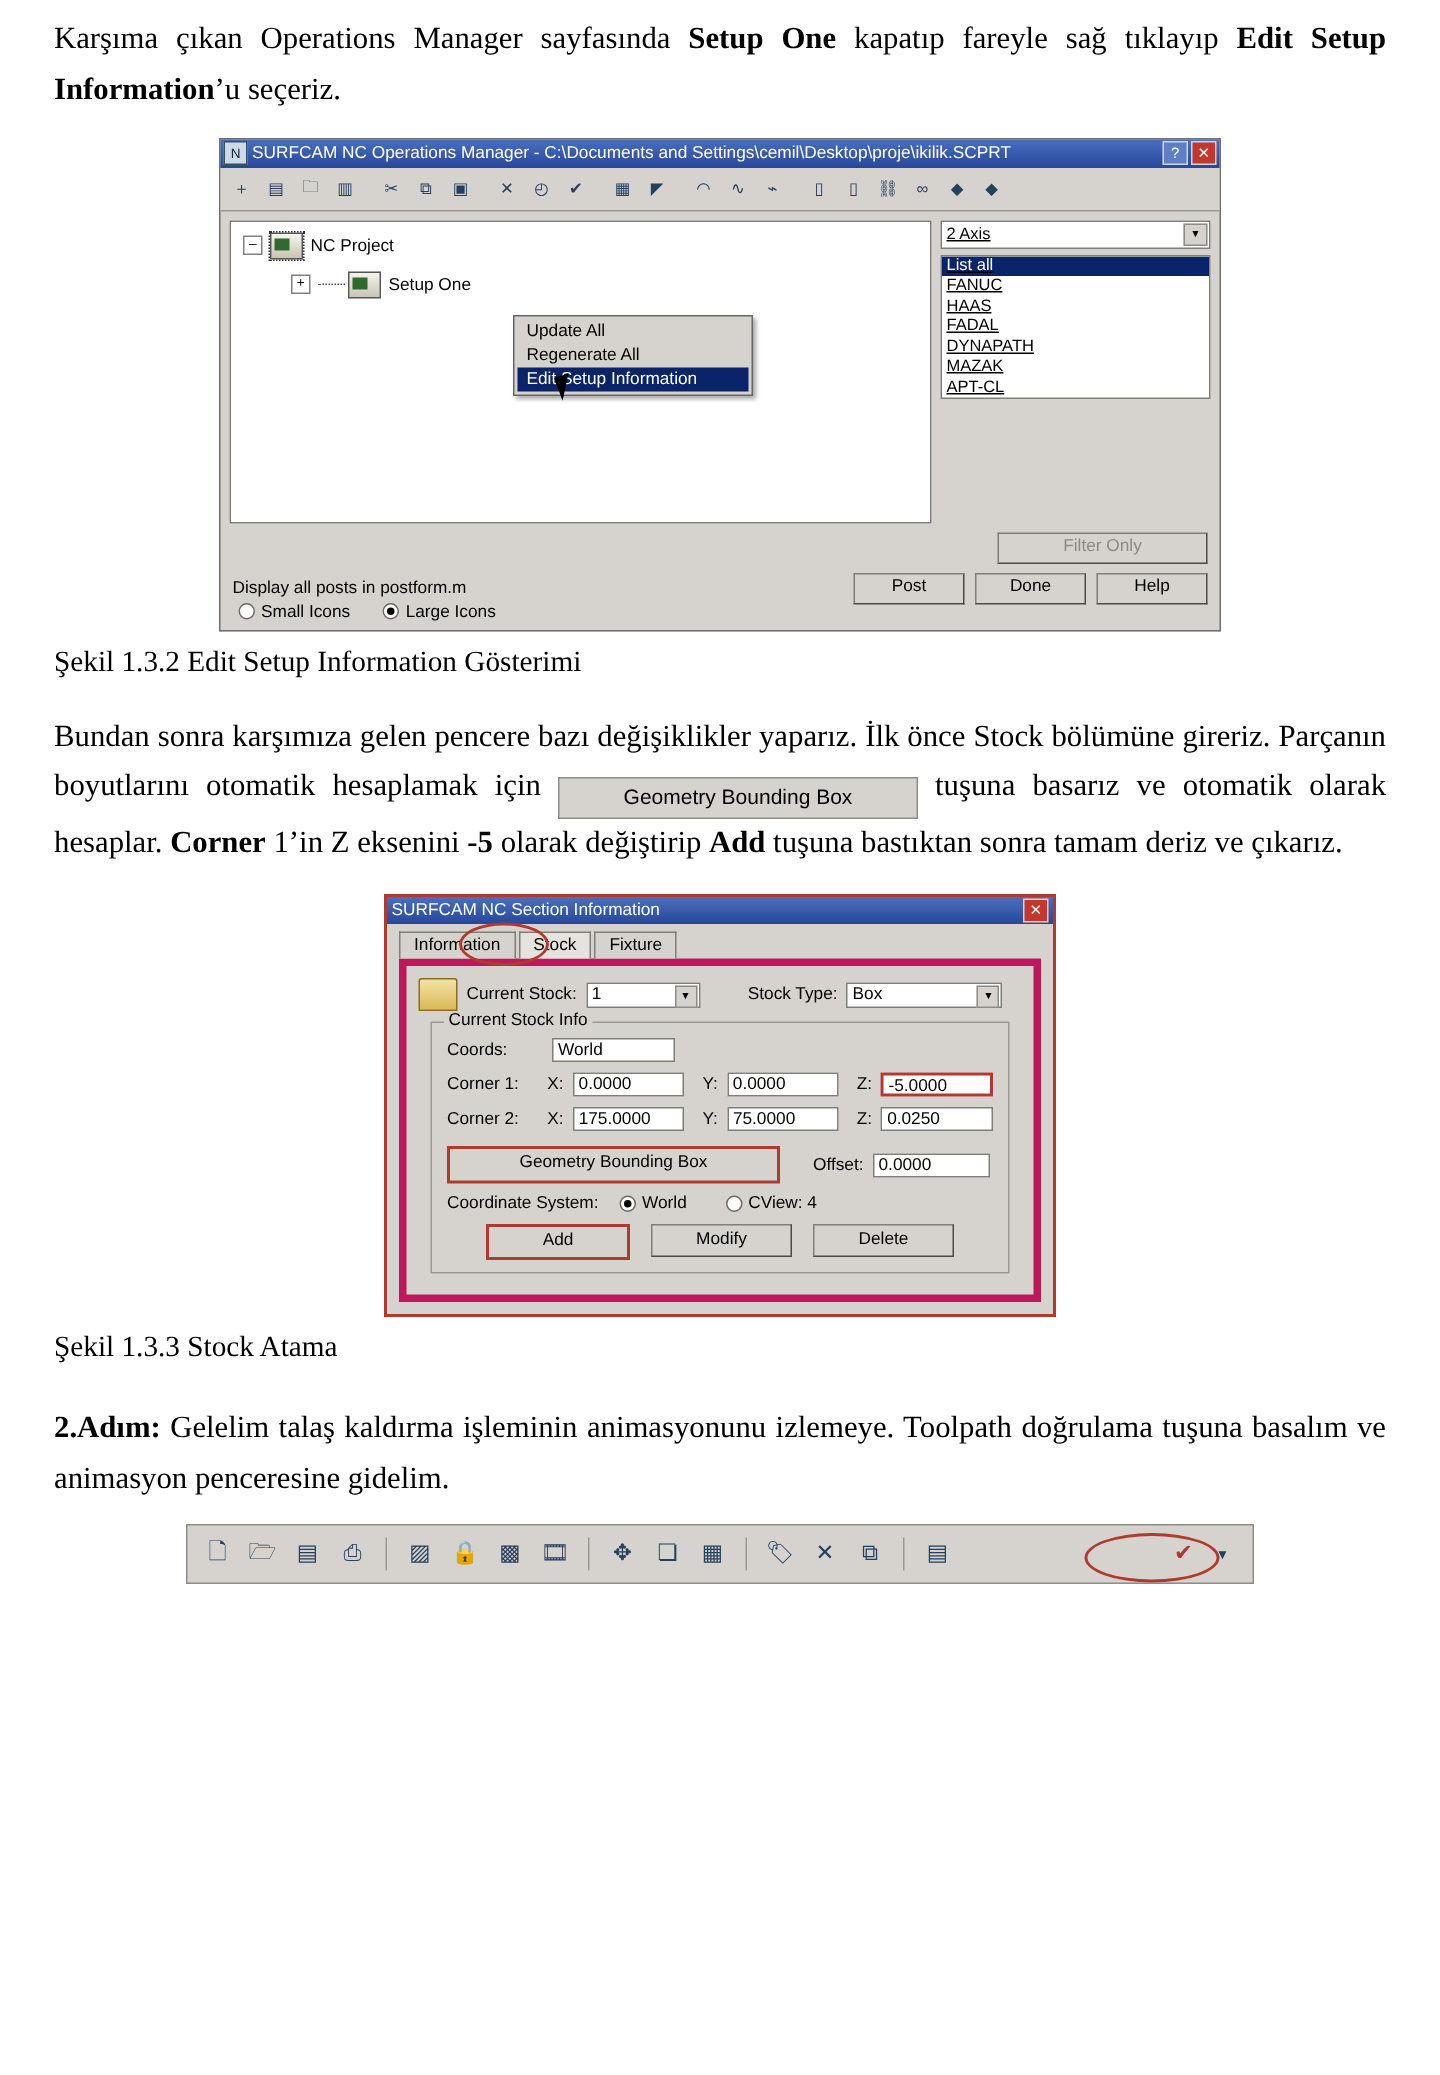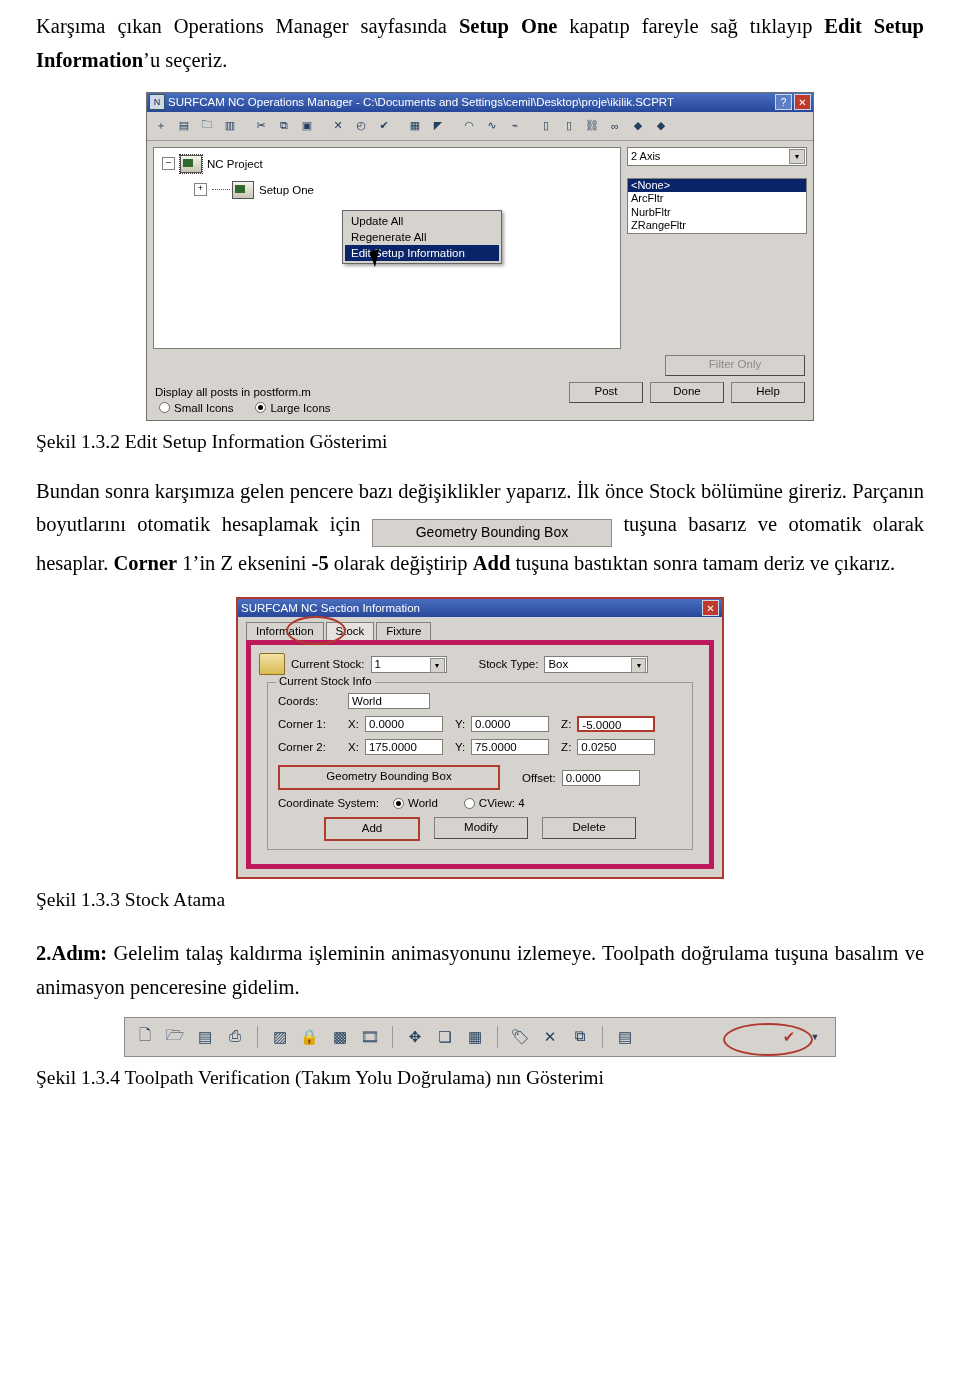--- a/index.html
+++ b/index.html
@@ -93,21 +93,21 @@
   }
   .ctx-item { padding:2px 6px; white-space:nowrap; }
   .ctx-item.sel { background:#0a246a; color:#fff; }
   .cursor-arrow {
     position:absolute; left:218px; top:102px; width:0;height:0;
     border-left:5px solid #000; border-bottom:8px solid transparent;
     border-right:5px solid transparent; border-top:8px solid #000;
     transform:rotate(-20deg);
   }
 
-  .right-pane { width:180px; margin:6px 6px 6px 0; }
+  .right-pane { width:180px; margin:6px 6px 6px 0;text-decoration:underline; }
   .combo {
     height:17px;background:#fff;border:1px solid #7f7f79;display:flex;align-items:center;
     font-size:11px;padding-left:3px;position:relative;
   }
   .combo .arrow {
     position:absolute; right:1px; top:1px; width:14px;height:13px;
     background:#d6d3ce; border:1px solid #8d8d87;
     display:flex;align-items:center;justify-content:center;font-size:7px;
   }
   .listbox {
@@ -140,21 +140,21 @@
   .gbb-inline {
     display:inline-block; vertical-align:-6px;
     width:238px; height:26px; line-height:24px;
     background:#d6d3ce; border:1px solid #8d8d87;
     font-family:"Liberation Sans", sans-serif; font-size:14px;
     text-align:center; color:#000;
   }
 
   
   .shot2 {
-    width:488px; margin:16px auto 0 auto;
+    width:448px; margin:16px auto 0 auto;
     border:2px solid #b03a2e;
     background:#d6d3ce; box-sizing:border-box;
     font-family:"Liberation Sans", sans-serif;
   }
   .tb2 {
     height:18px; background:linear-gradient(#4a6fbf,#27479a);
     color:#fff; font-size:11.5px; display:flex; align-items:center; padding:0 3px;
   }
   .tb2 .t { flex:1; }
   .tabs2 { display:flex; gap:2px; padding:5px 6px 0 8px; font-size:11.5px; position:relative;}
@@ -277,25 +277,28 @@
           <div class="ctx-item sel">Edit Setup Information</div>
         </div>
         <div class="cursor-arrow"></div>
       </div>
 
       <div class="right-pane">
         <div class="combo">
           <span>2 Axis</span>
           <span class="arrow">▼</span>
         </div>
-        <div class="listbox" style="margin-top:12px;">
-          <div class="li sel">&lt;None&gt;</div>
-          <div class="li">ArcFltr</div>
-          <div class="li">NurbFltr</div>
-          <div class="li">ZRangeFltr</div>
+        <div class="listbox">
+          <div class="li sel">List all</div>
+          <div class="li">FANUC</div>
+          <div class="li">HAAS</div>
+          <div class="li">FADAL</div>
+          <div class="li">DYNAPATH</div>
+          <div class="li">MAZAK</div>
+          <div class="li">APT-CL</div>
         </div>
       </div>
     </div>
 
     <div class="shot1-bottom">
       <div class="left">
         <div class="shot1-status">Display all posts in postform.m</div>
         <div class="radios">
           <div class="radio">
             <span class="rdot"></span>
@@ -437,15 +440,14 @@
     <div class="t3sep"></div>
     <div class="t3i">▤</div>
     <div style="flex:1"></div>
     <div class="dropbtn">
       <div class="t3i" style="color:#b03a2e;">✔</div>
       <div class="t3i" style="font-size:9px;">▼</div>
     </div>
     <div class="check-circle"></div>
   </div>
 
-  <p class="caption">Şekil 1.3.4 Toolpath Verification (Takım Yolu Doğrulama) nın Gösterimi</p>
 
 </div>
 
 </body></html>

